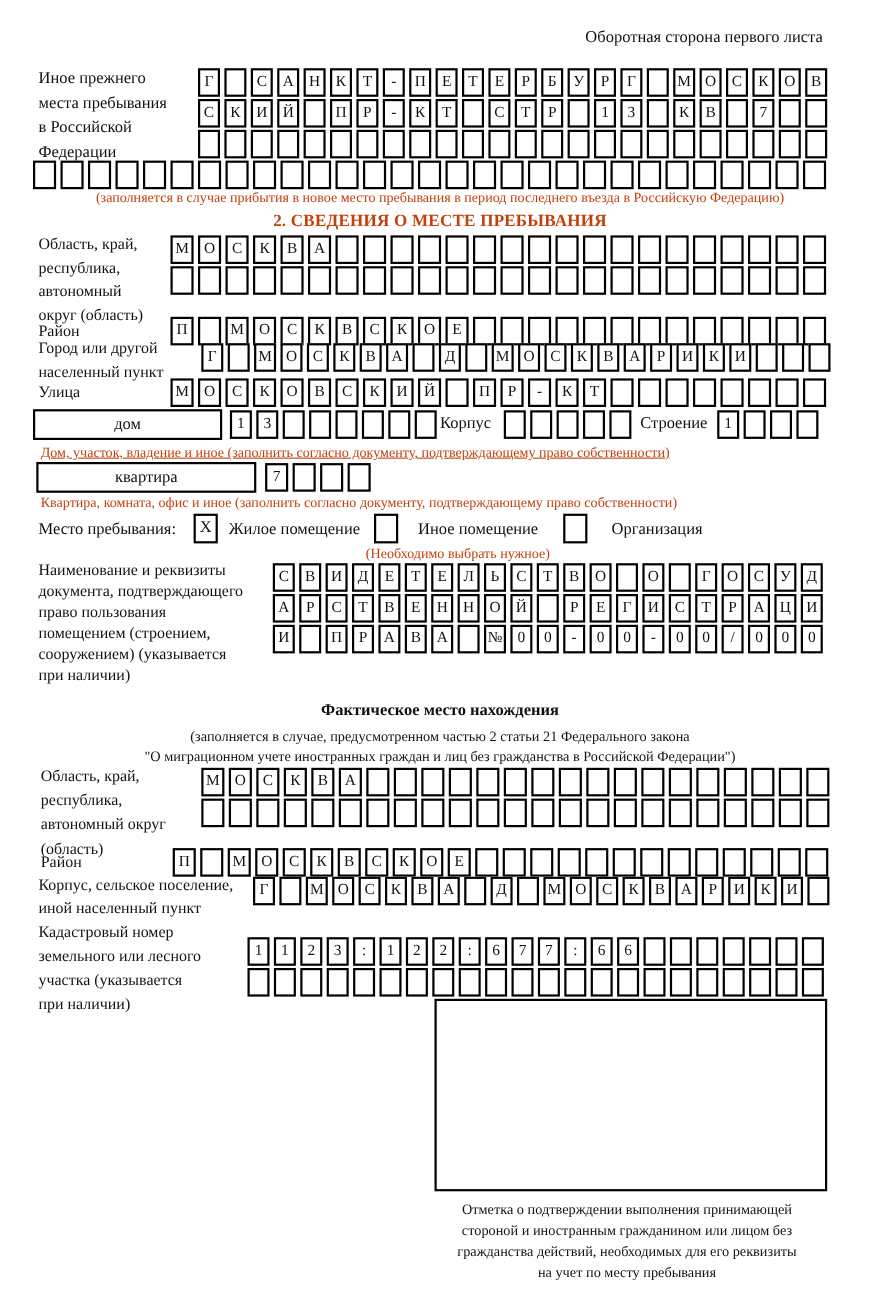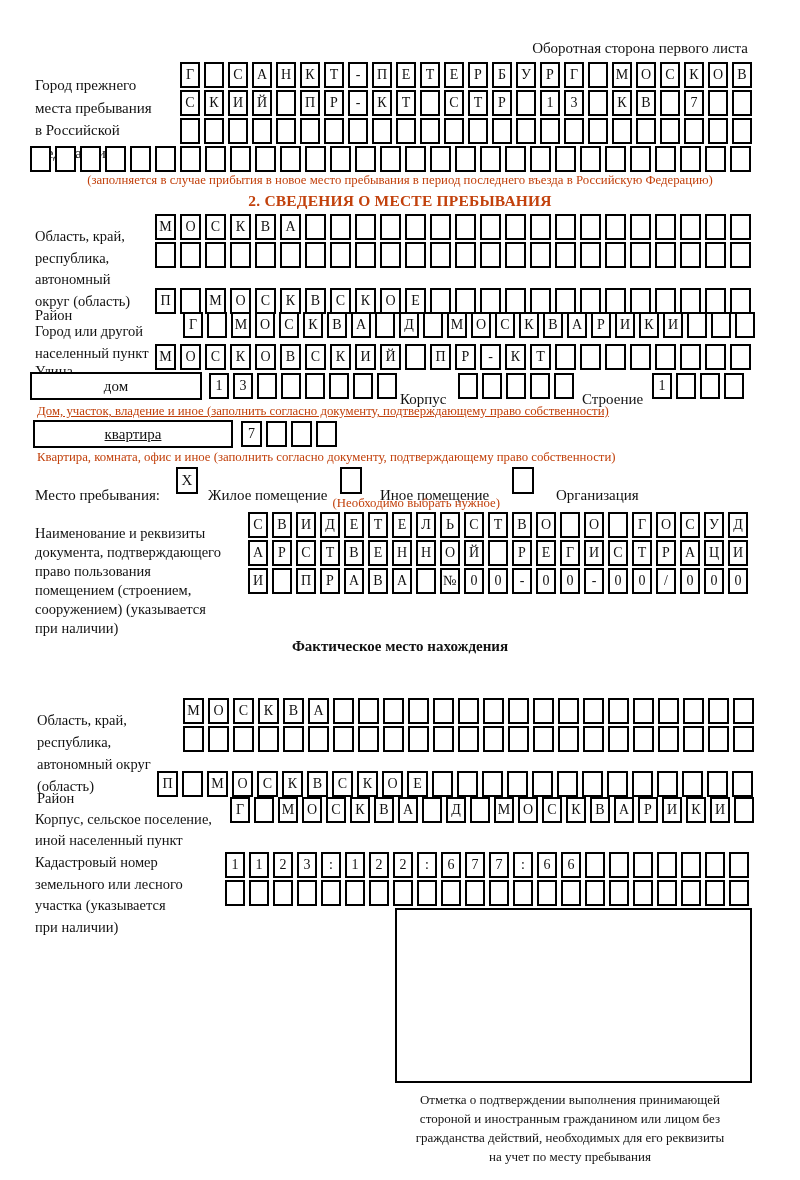--- a/index.html
+++ b/index.html
@@ -5,21 +5,21 @@
   html,body{margin:0;padding:0;background:#ffffff;}
   .page{
     position:relative;
     width:800px;height:1180px;
     background:#ffffff;
     color:#111;
     font-family:"Liberation Serif","DejaVu Serif",serif;
     overflow:hidden;
   }
   .abs{position:absolute;}
-  .lbl{font-size:14.5px;line-height:21.5px;color:#111;margin-top:14px;}
+  .lbl{font-size:14.5px;line-height:21.5px;color:#111;}
   .lbl-sm{font-size:12.8px;color:#c2410c;}
   .hdr{font-weight:bold;font-size:15.5px;color:#c2410c;letter-spacing:.2px;}
   .center{width:800px;text-align:center;}
   
   .cellrow{display:flex;gap:4px;}
   .cellrow .cell{
     box-sizing:border-box;
     flex:none;
     border:2px solid #000;
     height:26px;
@@ -54,21 +54,21 @@
   .cap2{font-size:13px;line-height:18px;}
 </style>
 </head>
 <body>
 
 <div class="page">
 
   <div class="abs lbl" style="top:24px;right:52px;font-size:15px;">Оборотная сторона первого листа</div>
 
   <div class="abs lbl" style="left:35px;top:60px;line-height:22.5px;font-size:15px;">
-      <div>Город прежнего</div>
+      <div>Иное прежнего</div>
       <div>места пребывания</div>
       <div>в Российской</div>
       <div>Федерации</div>
     </div>
   <div class="abs cellrow cw20" style="left:180px;top:62px;">
       <span class="cell">Г</span>
       <span class="cell"></span>
       <span class="cell">С</span>
       <span class="cell">А</span>
       <span class="cell">Н</span>
@@ -351,21 +351,21 @@
     <div class="abs cellrow cw20" style="left:652px;top:1px;">
         <span class="cell">1</span>
         <span class="cell"></span>
         <span class="cell"></span>
         <span class="cell"></span>
       </div>
   </div>
   <div class="abs lbl-sm" style="left:37px;top:404px;text-decoration:underline;">Дом, участок, владение и иное (заполнить согласно документу, подтверждающему право собственности)</div>
 
   <div class="abs" style="left:0;top:420px;width:800px;height:30px;">
-    <div class="abs widebox" style="left:33px;top:0;width:200px;text-decoration:underline;">квартира</div>
+    <div class="abs widebox" style="left:33px;top:0;width:200px;">квартира</div>
     <div class="abs cellrow cw21" style="left:241px;top:1px;">
         <span class="cell">7</span>
         <span class="cell"></span>
         <span class="cell"></span>
         <span class="cell"></span>
       </div>
   </div>
   <div class="abs lbl-sm" style="left:37px;top:450px;">Квартира, комната, офис и иное (заполнить согласно документу, подтверждающему право собственности)</div>
 
   <div class="abs" style="left:0;top:467px;width:800px;height:30px;">
@@ -453,20 +453,24 @@
         <span class="cell">0</span>
         <span class="cell">0</span>
         <span class="cell">/</span>
         <span class="cell">0</span>
         <span class="cell">0</span>
         <span class="cell">0</span>
       </div>
   </div>
 
   <div class="abs center" style="top:638px;font-weight:bold;font-size:15px;">Фактическое место нахождения</div>
+  <div class="abs cap2 center" style="top:661px;">
+      <div>(заполняется в случае, предусмотренном частью 2 статьи 21 Федерального закона</div>
+      <div>"О миграционном учете иностранных граждан и лиц без гражданства в Российской Федерации")</div>
+    </div>
 
   <div class="abs lbl" style="left:37px;top:695px;line-height:22px;">
       <div>Область, край,</div>
       <div>республика,</div>
       <div>автономный округ</div>
       <div>(область)</div>
     </div>
   <div class="abs stackrow" style="left:183px;top:698px;">
     <div class="cellrow cw21">
         <span class="cell">М</span>

